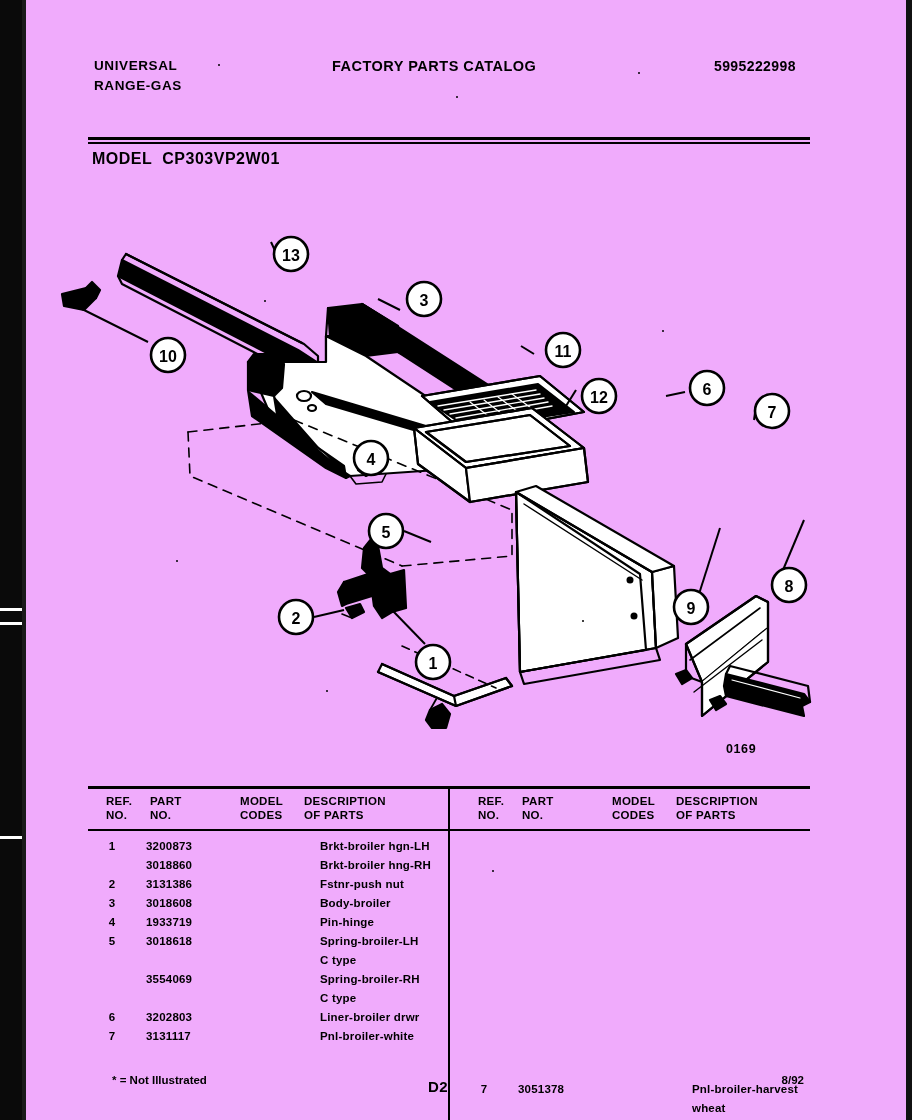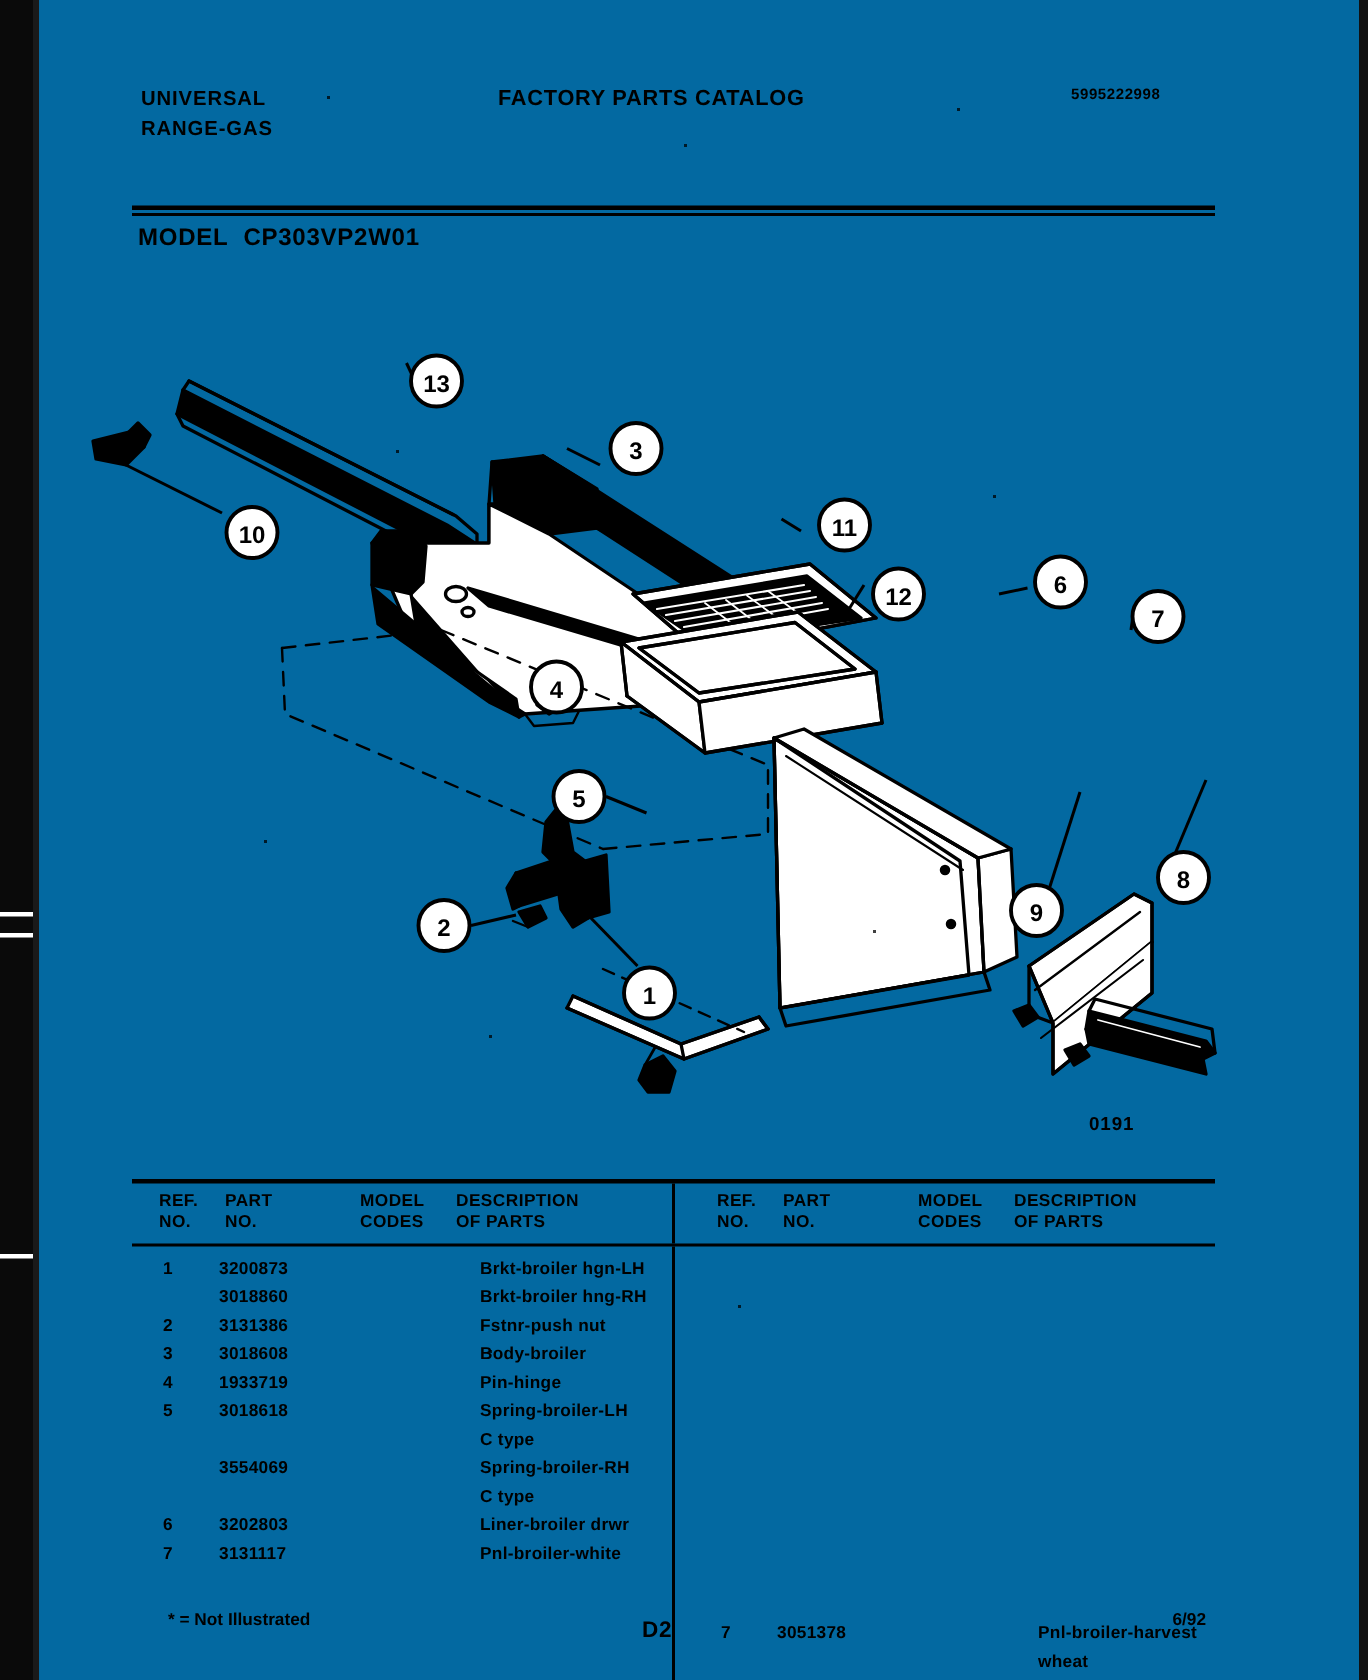--- a/index.html
+++ b/index.html
@@ -36,21 +36,21 @@
   .scan-tick {
     position: absolute;
     background: #ffffff;
   }
 
   .page {
     position: absolute;
     left: 26px; top: 0;
     width: 880px;
     height: 1120px;
-    background: #0369a1;
+    background: #f0abfc;
   }
 
   
   .hdr {
     position: absolute;
     left: 0; top: 0;
     width: 880px;
   }
   .brand {
     position: absolute;
@@ -66,21 +66,21 @@
     left: 306px; top: 58px;
     font-size: 14.5px;
     font-weight: bold;
     letter-spacing: 0.5px;
     color: #000;
     white-space: nowrap;
   }
   .catalog-number {
     position: absolute;
     left: 688px; top: 58px;
-    font-size: 10px;
+    font-size: 14px;
     font-weight: bold;
     letter-spacing: 0.4px;
     color: #000;
   }
   .rule-top {
     position: absolute;
     left: 62px; top: 137px;
     width: 722px;
     height: 3px;
     background: #000;
@@ -470,21 +470,21 @@
           <circle cx="270" cy="441" r="17" fill="#fff" stroke="#000" stroke-width="2.6"></circle>
           <text x="270" y="448" text-anchor="middle" font-family="Liberation Sans, sans-serif" font-size="16" font-weight="bold" fill="#000">2</text>
 
           <circle cx="407" cy="486" r="17" fill="#fff" stroke="#000" stroke-width="2.6"></circle>
           <text x="407" y="493" text-anchor="middle" font-family="Liberation Sans, sans-serif" font-size="16" font-weight="bold" fill="#000">1</text>
         </g>
       </g>
     </svg>
   </div>
 
-  <div class="fig-no">0191</div>
+  <div class="fig-no">0169</div>
 
   <div class="table-wrap">
     <div class="tbl-rule thick"></div>
 
     <div class="tbl-head">
       <div class="col-split"></div>
 
       <div class="half left">
         <div class="hcell h-ref">REF.
 NO.</div>
@@ -599,21 +599,21 @@
           </div>
       </div>
 
     </div>
 
   </div>
 
   <div class="footer">
     <div class="foot-note">* = Not Illustrated</div>
     <div class="foot-page">D2</div>
-    <div class="foot-date">6/92</div>
+    <div class="foot-date">8/92</div>
   </div>
 
   <div class="speck" style="left:192px;top:64px;"></div>
   <div class="speck" style="left:430px;top:96px;"></div>
   <div class="speck" style="left:612px;top:72px;"></div>
   <div class="speck" style="left:238px;top:300px;"></div>
   <div class="speck" style="left:636px;top:330px;"></div>
   <div class="speck" style="left:556px;top:620px;"></div>
   <div class="speck" style="left:300px;top:690px;"></div>
   <div class="speck" style="left:150px;top:560px;"></div>

